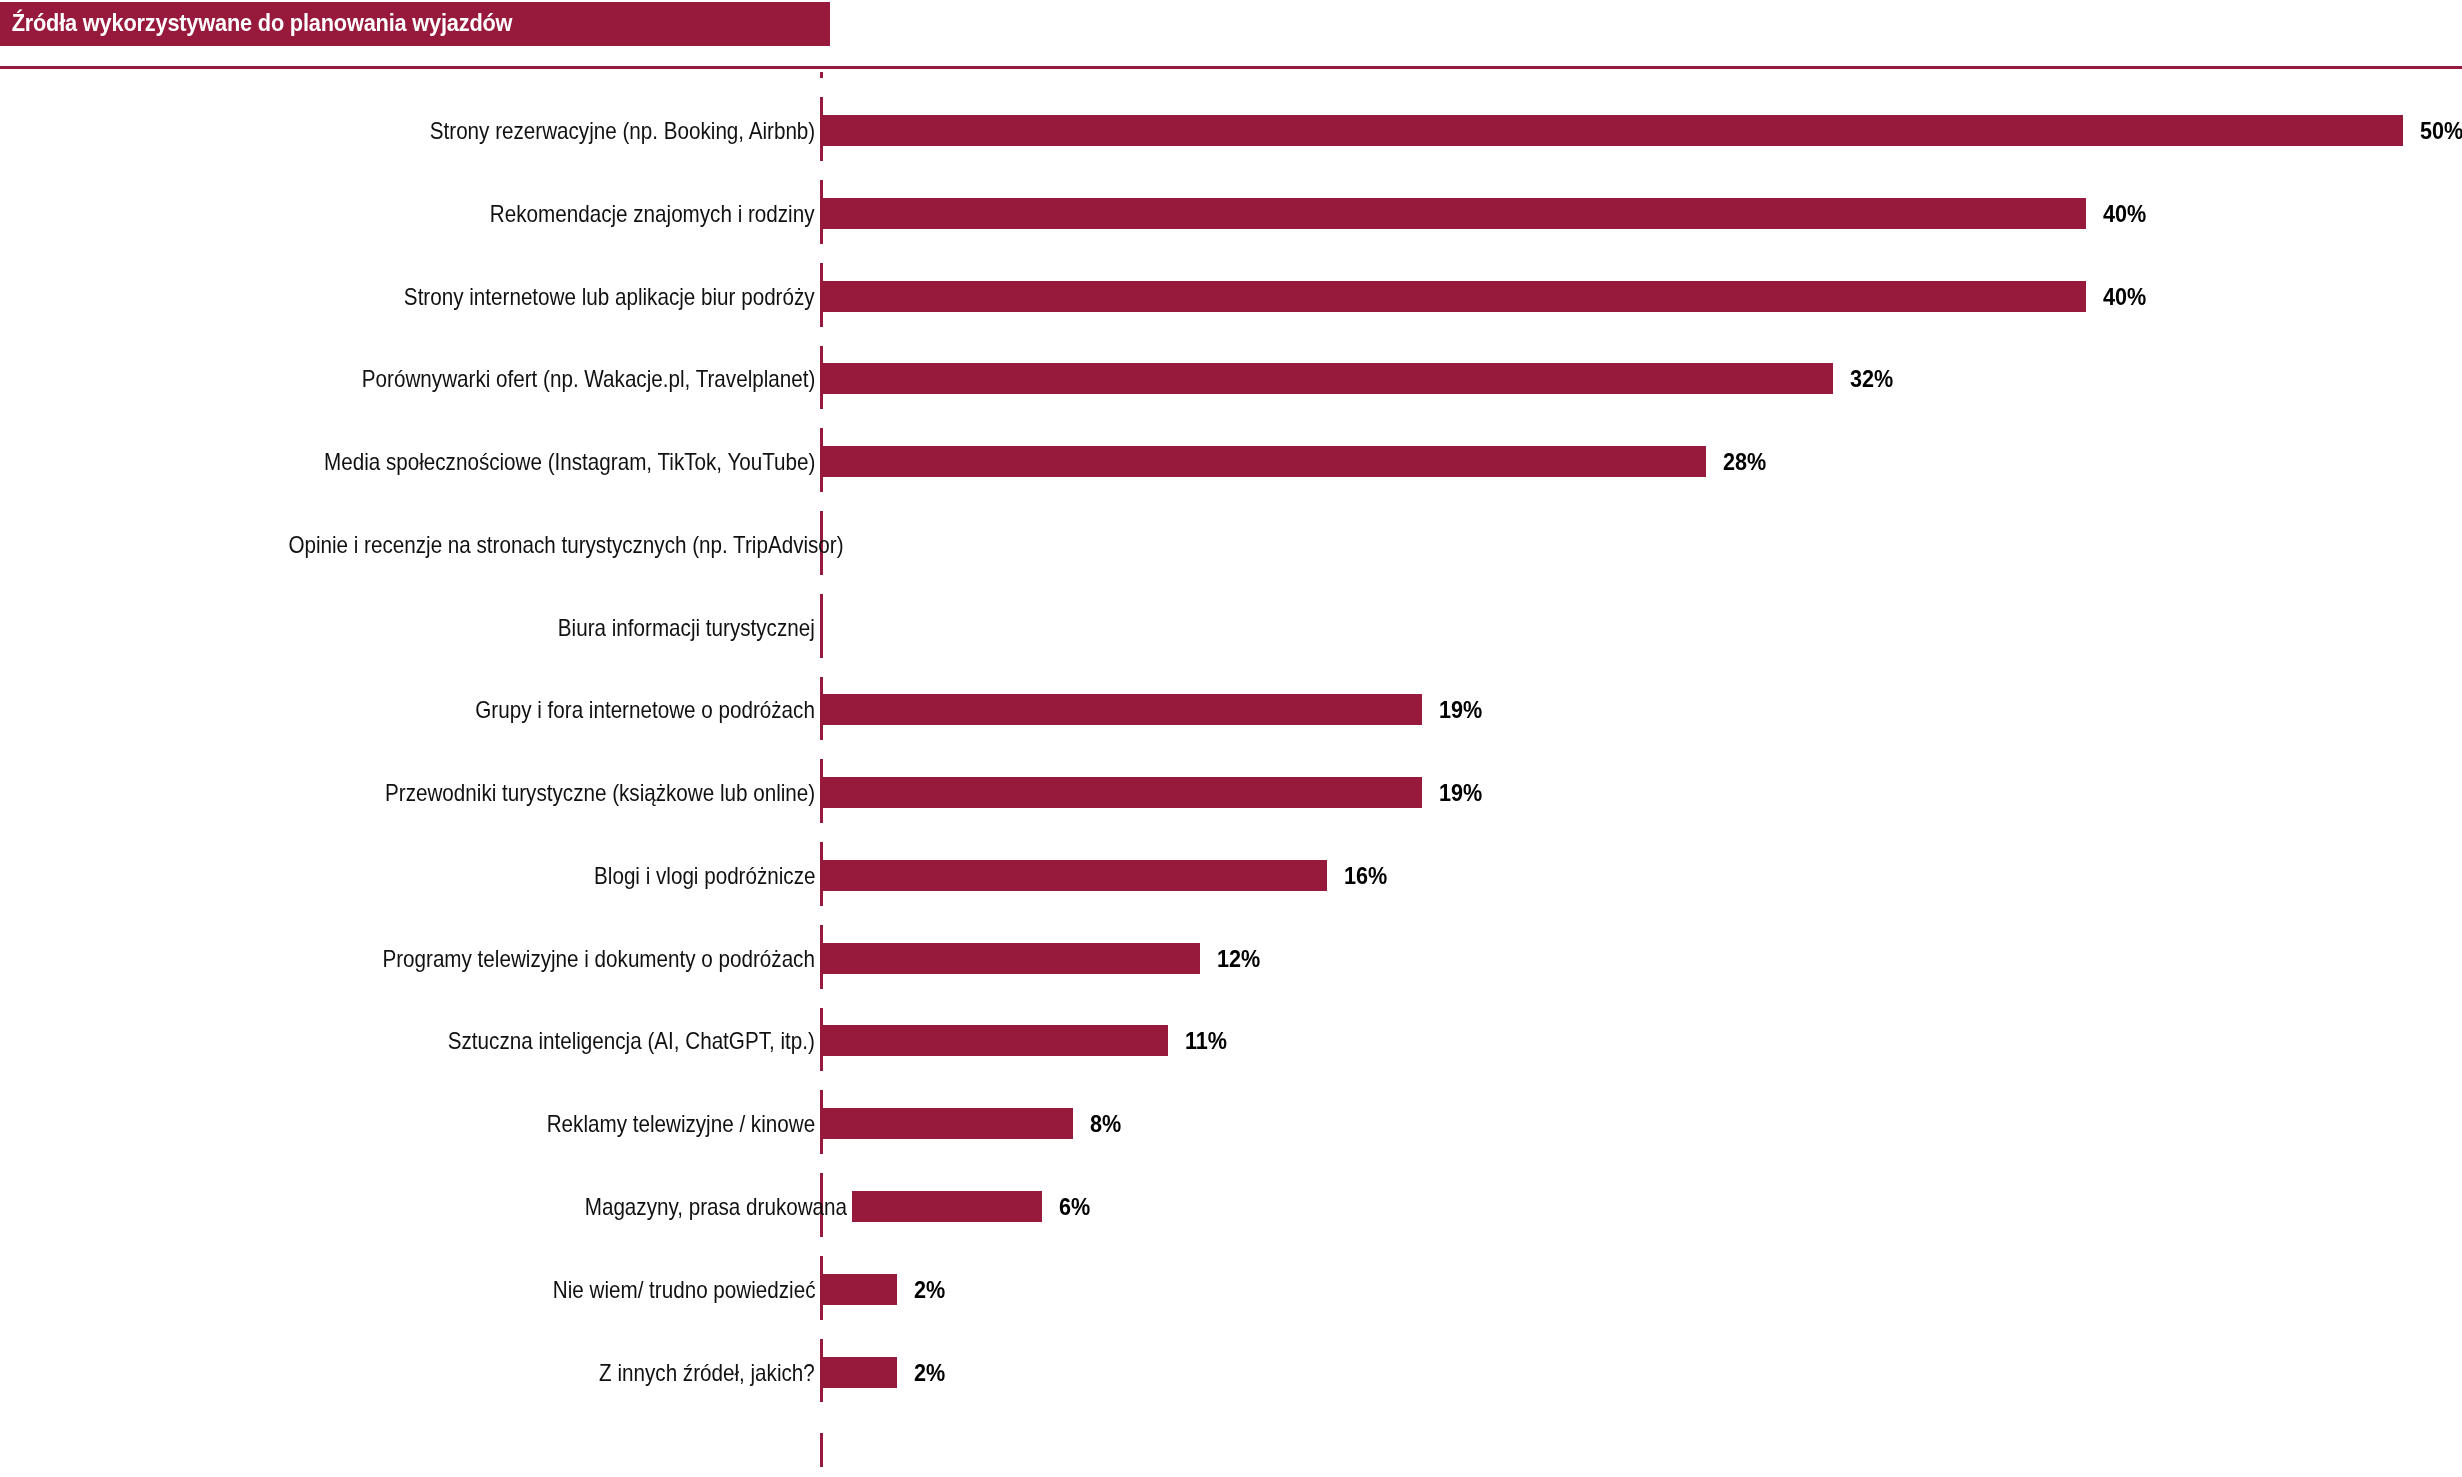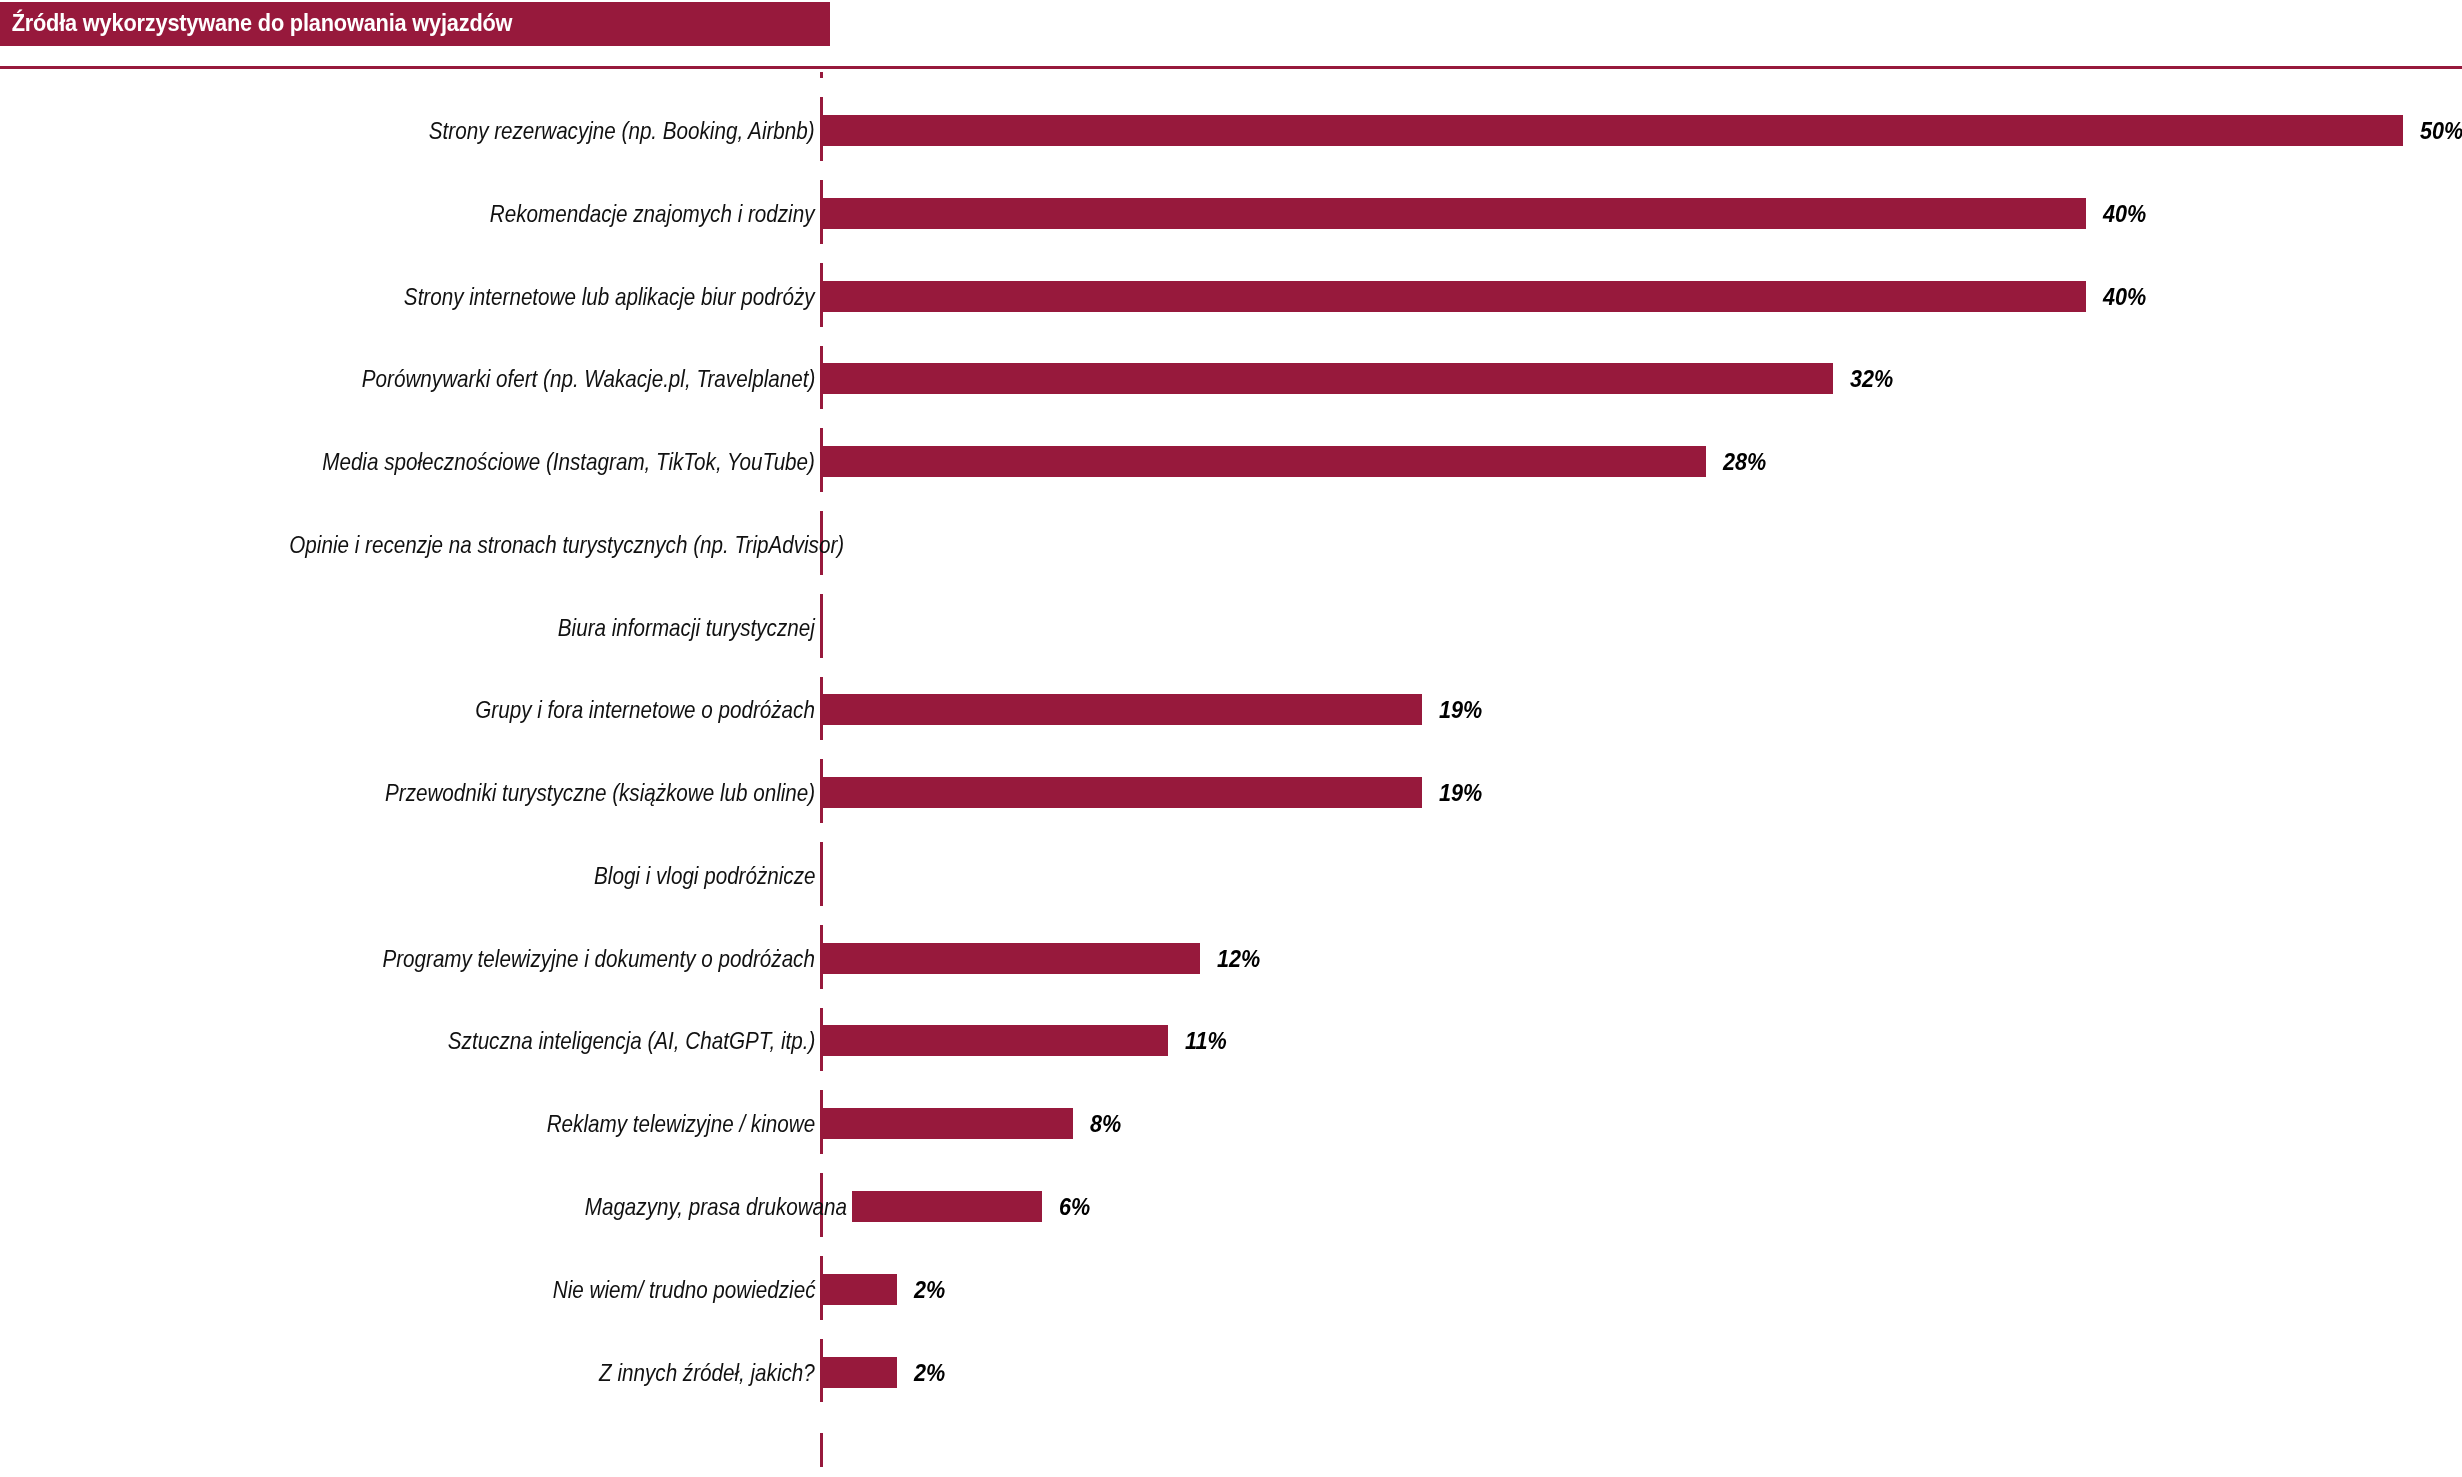--- a/index.html
+++ b/index.html
@@ -39,21 +39,21 @@
   }
   #axis-line{
     position:absolute;left:820px;top:0;width:3.1px;height:1395px;
     background:#97193C;
   }
   .tick-gap{
     position:absolute;left:818px;width:6.2px;height:19px;background:#ffffff;
   }
 
   .row{
-    position:absolute;left:0;width:2462px;height:83px;font-style:italic;
+    position:absolute;left:0;width:2462px;height:83px;
   }
   .cat-label{
     position:absolute;
     right:1647px;           
     top:0;height:83px;
     display:flex;align-items:center;justify-content:flex-end;
     font-size:24px;
     color:#111111;
     white-space:nowrap;
     font-family:"Liberation Sans", sans-serif;
@@ -140,20 +140,24 @@
       </div>
       <div class="row" style="top: 679px;">
         <div class="cat-label">Przewodniki turystyczne (książkowe lub online)</div>
         <div class="bar-wrap">
           <div class="bar" style="width: 602px; background: rgb(151, 25, 60);"></div>
           <div class="val-label">19%</div>
         </div>
       </div>
       <div class="row" style="top: 762px;">
         <div class="cat-label">Blogi i vlogi podróżnicze</div>
+        <div class="bar-wrap">
+          <div class="bar" style="width: 507px; background: rgb(151, 25, 60);"></div>
+          <div class="val-label">16%</div>
+        </div>
       </div>
       <div class="row" style="top: 845px;">
         <div class="cat-label">Programy telewizyjne i dokumenty o podróżach</div>
         <div class="bar-wrap">
           <div class="bar" style="width: 380px; background: rgb(151, 25, 60);"></div>
           <div class="val-label">12%</div>
         </div>
       </div>
       <div class="row" style="top: 927px;">
         <div class="cat-label">Sztuczna inteligencja (AI, ChatGPT, itp.)</div>

